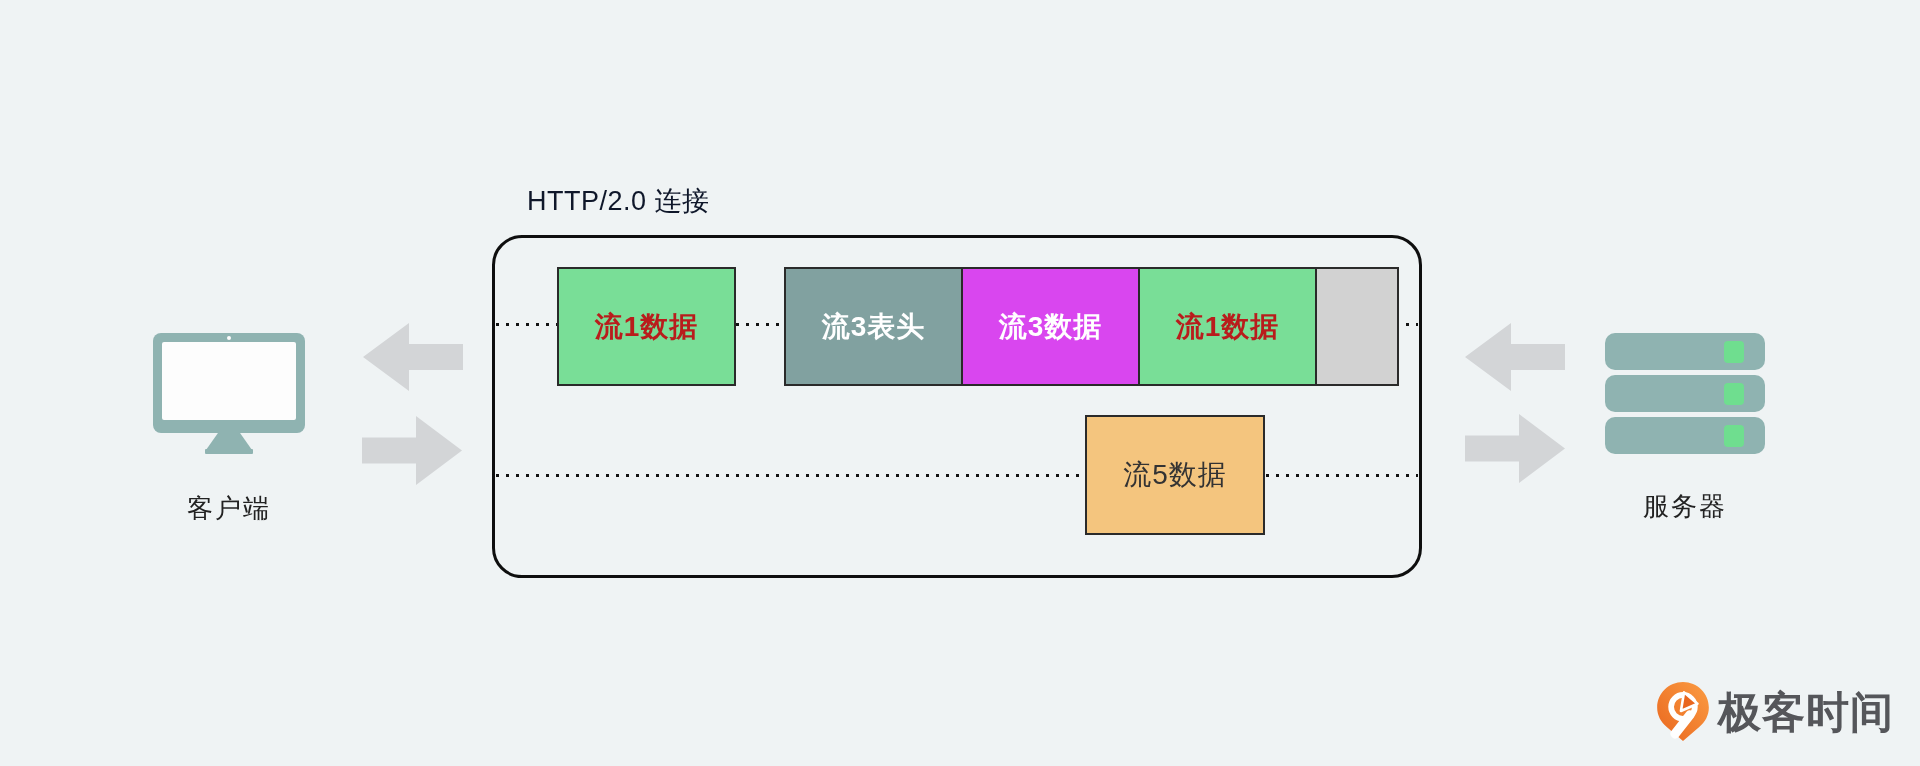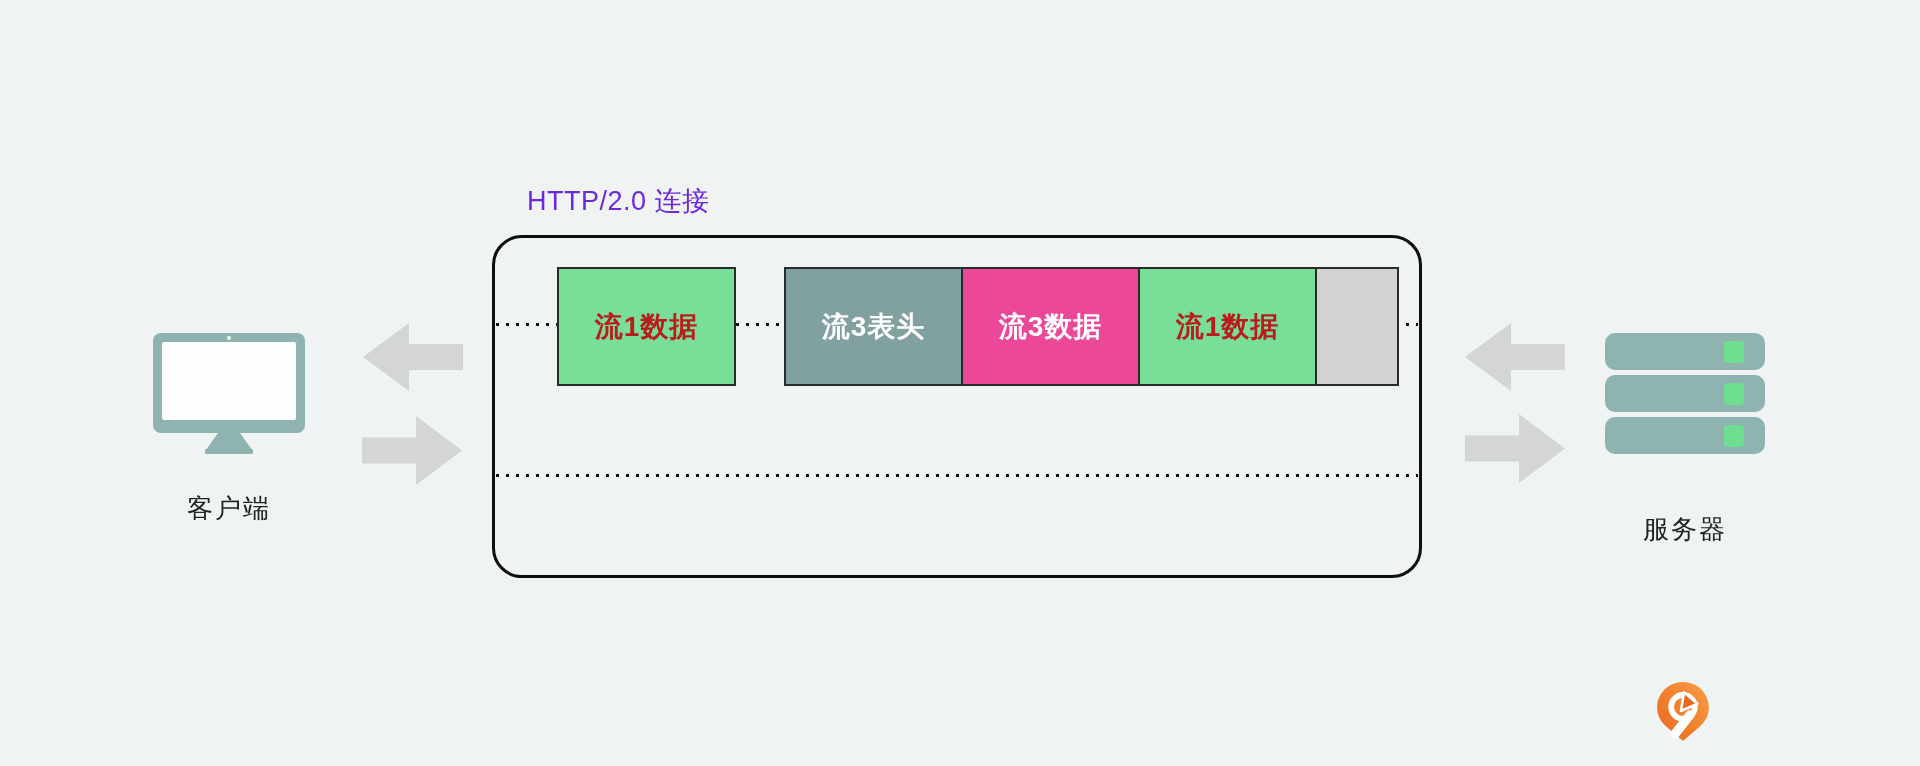--- a/index.html
+++ b/index.html
@@ -8,21 +8,21 @@
     font-family: "Liberation Sans", "DejaVu Sans", sans-serif;
     background: #EFF3F4;
     position: relative;
     overflow: hidden;
   }
   .stage { position: absolute; inset: 0; width: 1920px; height: 766px; }
 
   
   .conn-title {
     position: absolute; left: 527px; top: 183px;
-    font-size: 27px; color: #6d28d9; letter-spacing: 0.5px;
+    font-size: 27px; color: #0f172a; letter-spacing: 0.5px;
   }
   .conn-box {
     position: absolute; left: 492px; top: 235px;
     width: 930px; height: 343px;
     border: 3px solid #0e0e0e; border-radius: 30px;
     background: transparent;
   }
   .dotted-line {
     position: absolute; height: 3px; z-index: 1;
     background: repeating-linear-gradient(to right, #141414 0 3px, transparent 3px 10px);
@@ -89,21 +89,21 @@
   }
   .monitor-base {
     position: absolute; left: 205px; top: 449px;
     width: 48px; height: 5px; background: #8FB3B1; border-radius: 1px;
   }
   .device-label {
     position: absolute; font-size: 26px; color: #222; font-weight: 500;
     letter-spacing: 2px; text-align: center; width: 160px;
   }
   #client-label { left: 149px; top: 491px; }
-  #server-label { left: 1605px; top: 512px; }
+  #server-label { left: 1605px; top: 489px; }
 
   
   .server-bar {
     position: absolute; left: 1605px; width: 160px; height: 37px;
     background: #8FB3B1; border-radius: 10px;
   }
   .server-led {
     position: absolute; right: 21px; top: 50%; margin-top: -11px;
     width: 20px; height: 22px; background: #6FDE8F; border-radius: 4px;
   }
@@ -127,25 +127,26 @@
   <div class="conn-title">HTTP/2.0 连接</div>
 
   <div class="conn-box"></div>
 
   <div class="dotted-line" id="stream-line-1"></div>
   <div class="dotted-line" id="stream-line-2"></div>
 
   <div class="frames-row">
     <div class="frame w-std txt-dark" style="background: rgb(121, 222, 151);">流1数据</div>
     <div class="frame w-std txt-white" style="background: rgb(129, 161, 160); margin-left: 48px;">流3表头</div>
-    <div class="frame w-std txt-white" style="background: #ec4899;">流3数据</div>
+    <div class="frame w-std txt-white" style="background: #d946ef;">流3数据</div>
     <div class="frame w-std txt-dark" style="background: rgb(121, 222, 151);">流1数据</div>
     <div class="frame w-sm" style="background: rgb(210, 210, 210);"></div>
   </div>
 
+  <div class="frame-solo" style="background: rgb(244, 197, 126);">流5数据</div>
 
   <div class="arrow arrow-left" id="arrow-client-in"></div>
   <div class="arrow arrow-right" id="arrow-client-out"></div>
 
   <div class="arrow arrow-left" id="arrow-server-in"></div>
   <div class="arrow arrow-right" id="arrow-server-out"></div>
 
   <div class="monitor-frame">
     <div class="monitor-dot"></div>
     <div class="monitor-screen"></div>
@@ -171,15 +172,16 @@
         <linearGradient id="lg" x1="0" y1="1" x2="1" y2="0">
           <stop offset="0" stop-color="#E9661E"></stop>
           <stop offset="1" stop-color="#FB9C43"></stop>
         </linearGradient>
       </defs>
       <path d="M26 1 C12.2 1 1 12 1 25.6 c0 7.6 3.6 14.3 9.3 18.8 L26 58 l15.7 -13.6 C47.4 39.9 51 33.2 51 25.6 51 12 39.8 1 26 1 Z" fill="url(#lg)"></path>
       <circle cx="26" cy="25" r="11.5" fill="none" stroke="#ffffff" stroke-width="5.5"></circle>
       <rect x="21" y="26" width="9" height="32" rx="4" transform="rotate(38 25.5 42)" fill="#ffffff"></rect>
       <path d="M27 11 L40 22 L24 29 Z" fill="#E9661E" stroke="#ffffff" stroke-width="2.5" stroke-linejoin="round"></path>
     </svg>
+    <div class="logo-text">极客时间</div>
   </div>
 
 </div>
 
 </body></html>

